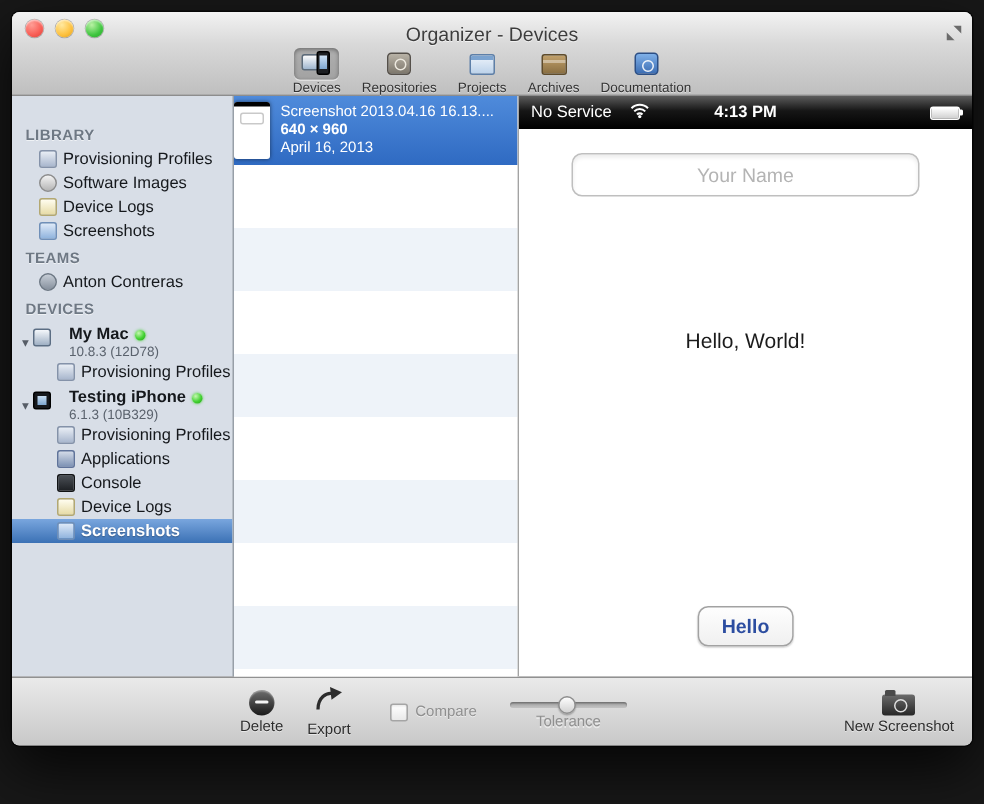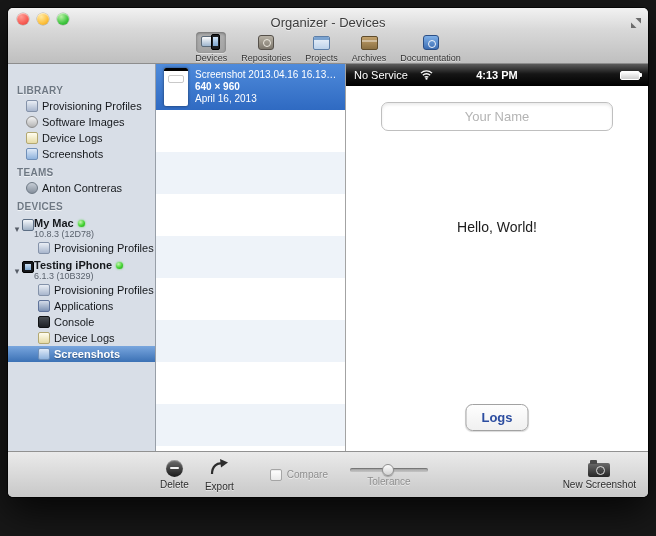--- a/index.html
+++ b/index.html
@@ -79,32 +79,32 @@
   .i-phone{ background:#16181c; border:1px solid #000; position:relative; }
   .i-phone::after { content:""; position:absolute; left:2px; top:2px; right:2px; bottom:2px;
     background:linear-gradient(#c9def2,#7da6cf); }
   .i-app  { background:linear-gradient(#d3dbe8,#7d92b4); border:1px solid #5f739a; }
   .i-cons { background:linear-gradient(#4a4f55,#1e2125); border:1px solid #101214; }
 
   .d-row { display:flex; align-items:flex-start; padding-left:4px; margin-top:4px; }
   .disc { width:10px; flex:none; text-align:center; }
   .disc::before { content:"▾"; font-size:9px; color:#565d67; }
   .d-row .sicon { margin-top:1px; }
-  .d-main { display:flex; flex-direction:column; line-height:11px; margin-left:0;justify-content:flex-end; }
+  .d-main { display:flex; flex-direction:column; line-height:11px; margin-left:12px;justify-content:flex-end; }
   .d-name { font-weight:bold; font-size:11px; color:#15181c; display:flex; align-items:center; gap:4px; }
   .dot { width:7px; height:7px; border-radius:50%; flex:none;
     background:radial-gradient(circle at 35% 30%, #c4f7b0, #43d232 55%, #1f9e12);
     box-shadow:0 0 2px rgba(60,210,40,.9); }
   .d-ver { font-size:9px; color:#5a626d; }
 
   
   .listcol { width:190px; flex:none; background:#fff; border-right:1px solid #a3a3a3;
     position:relative; overflow:hidden; }
   .lrow { height:46px; background:linear-gradient(#4f8bdb,#2f6ac2); display:flex;
-    align-items:center; padding:0 8px; gap:7px; color:#fff; }
+    align-items:center; padding:0 0; gap:7px; color:#fff; }
   .thumb { width:24px; height:38px; background:#fff; border-radius:2px; flex:none;
     box-shadow:0 0 3px rgba(0,0,0,.55); position:relative; overflow:hidden; }
   .thumb::before { content:""; position:absolute; top:0; left:0; right:0; height:3px; background:#000; }
   .thumb::after { content:""; position:absolute; top:7px; left:4px; right:4px; height:6px;
     border:1px solid #c9c9c9; border-radius:2px; }
   .ltext { display:flex; flex-direction:column; line-height:12px; min-width:0; }
   .lt-title { font-size:10px; white-space:nowrap; overflow:hidden; text-overflow:ellipsis; max-width:148px; }
   .lt-res { font-size:10px; font-weight:bold; }
   .lt-date { font-size:10px; }
   .stripes { position:absolute; top:46px; left:0; right:0; bottom:0;
@@ -139,21 +139,21 @@
   .bb-label.dim { color:#8f8f8f; }
   .del-ic { width:17px; height:17px; border-radius:50%; background:linear-gradient(#6f6f6f,#191919);
     box-shadow:inset 0 1px 1px rgba(255,255,255,.35); position:relative; }
   .del-ic::after { content:""; position:absolute; left:4px; top:7.5px; width:9px; height:2px;
     background:#f4f4f4; border-radius:1px; }
   .launch-ic { position:relative; width:22px; height:16px; }
   .launch-ic .b { position:absolute; left:0; top:0; width:13px; height:10px;
     border:1.5px solid #5a5a5a; background:#e6e6e6; border-radius:1px; }
   .launch-ic .f { position:absolute; right:0; bottom:0; width:13px; height:10px;
     border:1.5px solid #383838; background:#fafafa; border-radius:1px; }
-  .compare { display:flex; flex-direction:row; align-items:center; gap:5px; margin-left:20px; }
+  .compare { display:flex; flex-direction:row; align-items:center; gap:5px; margin-left:10px; }
   .chk { width:12px; height:12px; background:linear-gradient(#fff,#e9e9e9);
     border:1px solid #a5a5a5; border-radius:2px; box-shadow:inset 0 1px 1px rgba(0,0,0,.08); }
   .tol { display:flex; flex-direction:column; align-items:center; gap:4px; margin-left:6px; }
   .slider { width:78px; height:4px; margin-top:5px; background:linear-gradient(#9e9e9e,#c4c4c4);
     border-radius:2px; box-shadow:inset 0 1px 1px rgba(0,0,0,.3); position:relative; }
   .sthumb { position:absolute; left:32px; top:-4px; width:12px; height:12px; border-radius:50%;
     background:linear-gradient(#fdfdfd,#d2d2d2); border:1px solid #8f8f8f;
     box-shadow:0 1px 1px rgba(0,0,0,.25); }
   .newshot { margin-left:auto; margin-right:12px; }
   .cam-ic { width:22px; height:14px; margin-top:3px; background:linear-gradient(#6b6b6b,#262626);
@@ -323,21 +323,21 @@
           </span>
         </span>
         <span class="p-time">4:13 PM</span>
         <span class="p-batt"></span>
       </div>
       <div class="p-screen">
         <div class="p-field">
           <span>Your Name</span>
         </div>
         <div class="p-greet">Hello, World!</div>
-        <div class="p-hello">Logs</div>
+        <div class="p-hello">Hello</div>
       </div>
     </div>
   </div>
 
   <div class="bottombar">
     <div class="bb-item">
       <span class="del-ic"></span>
       <span class="bb-label">Delete</span>
     </div>
     <div class="bb-item">

